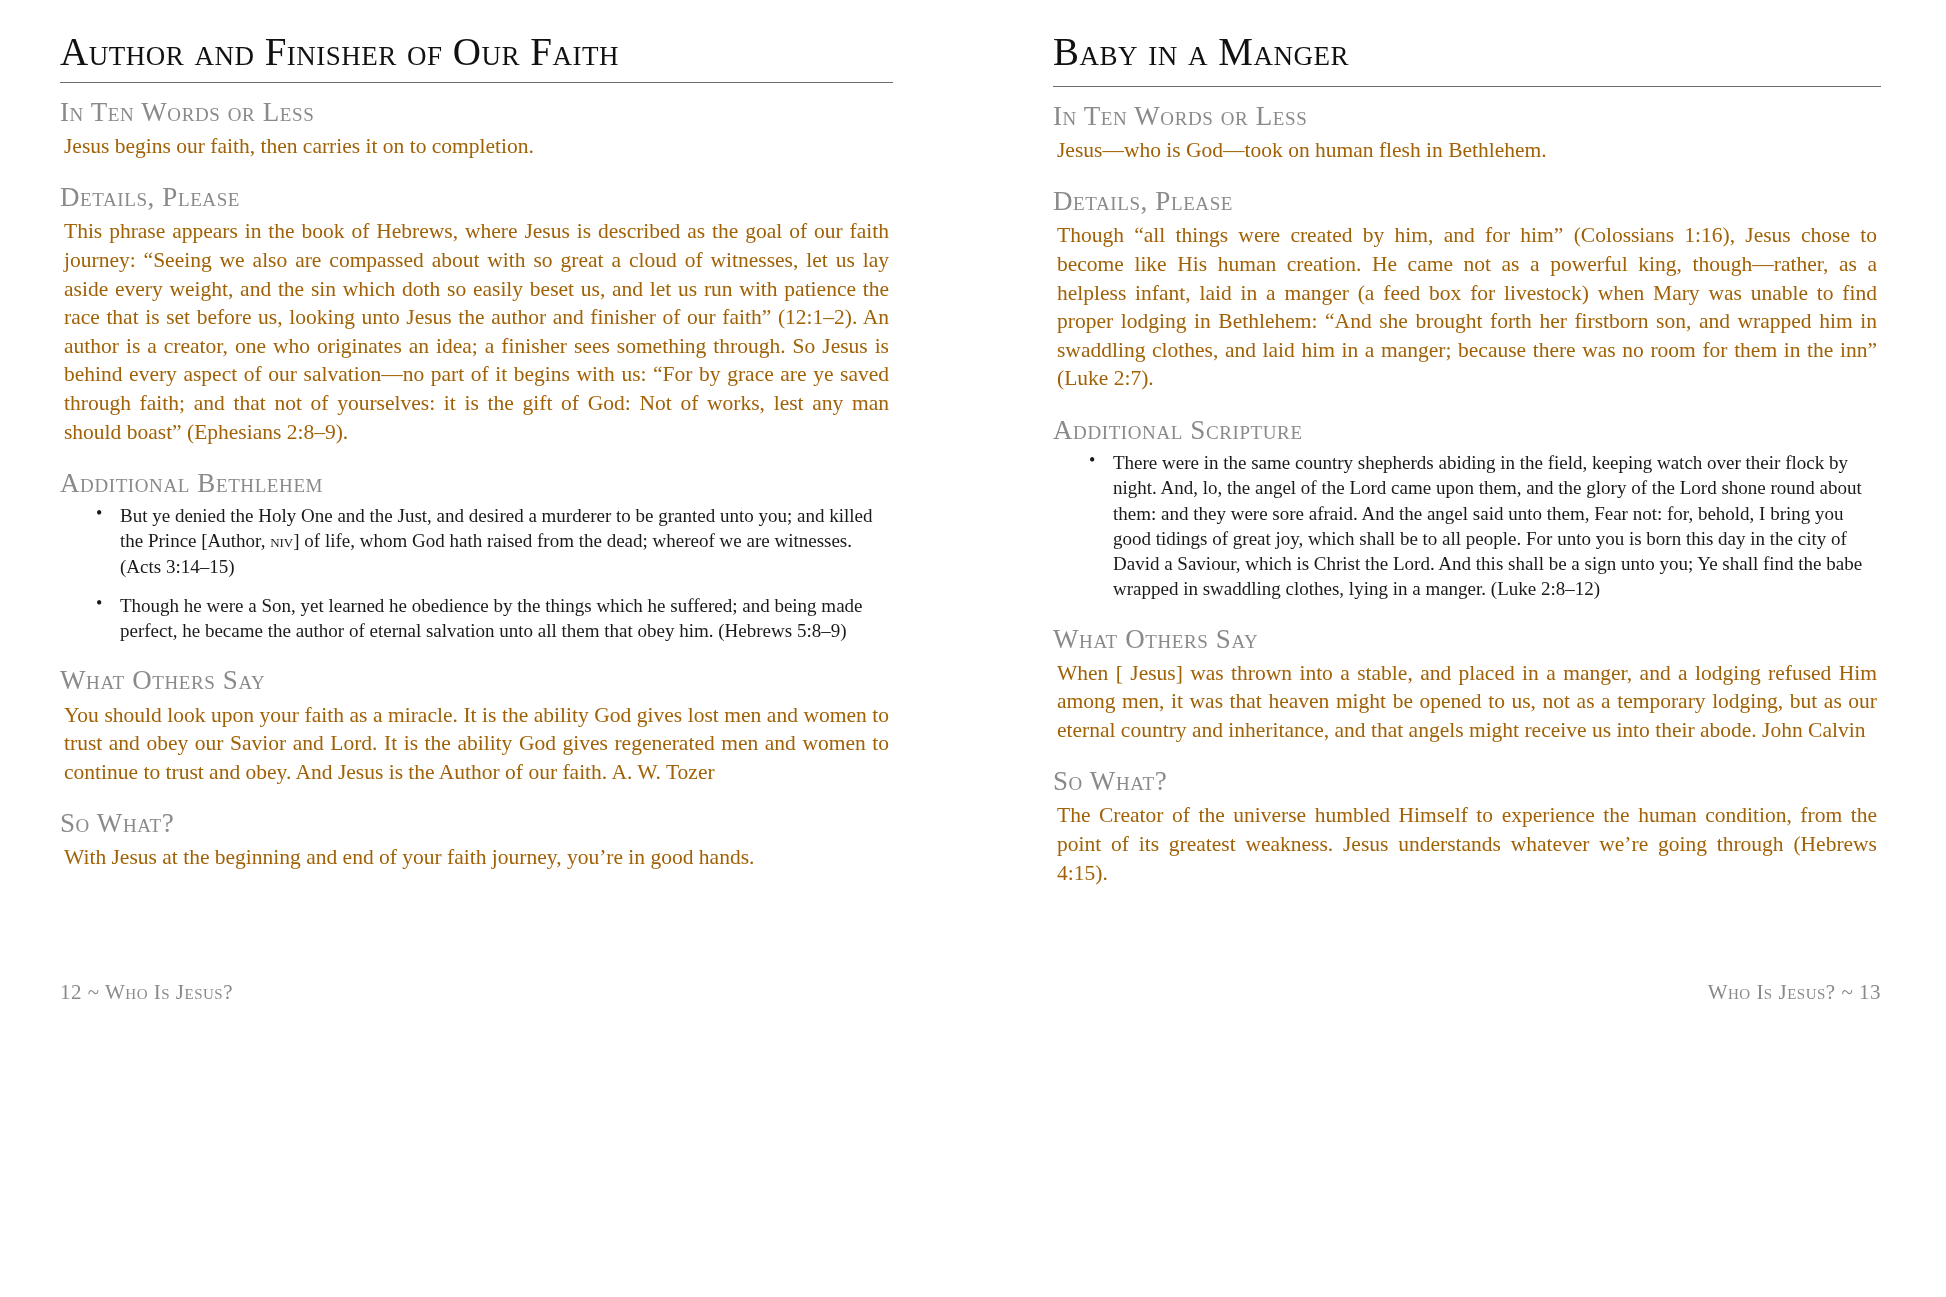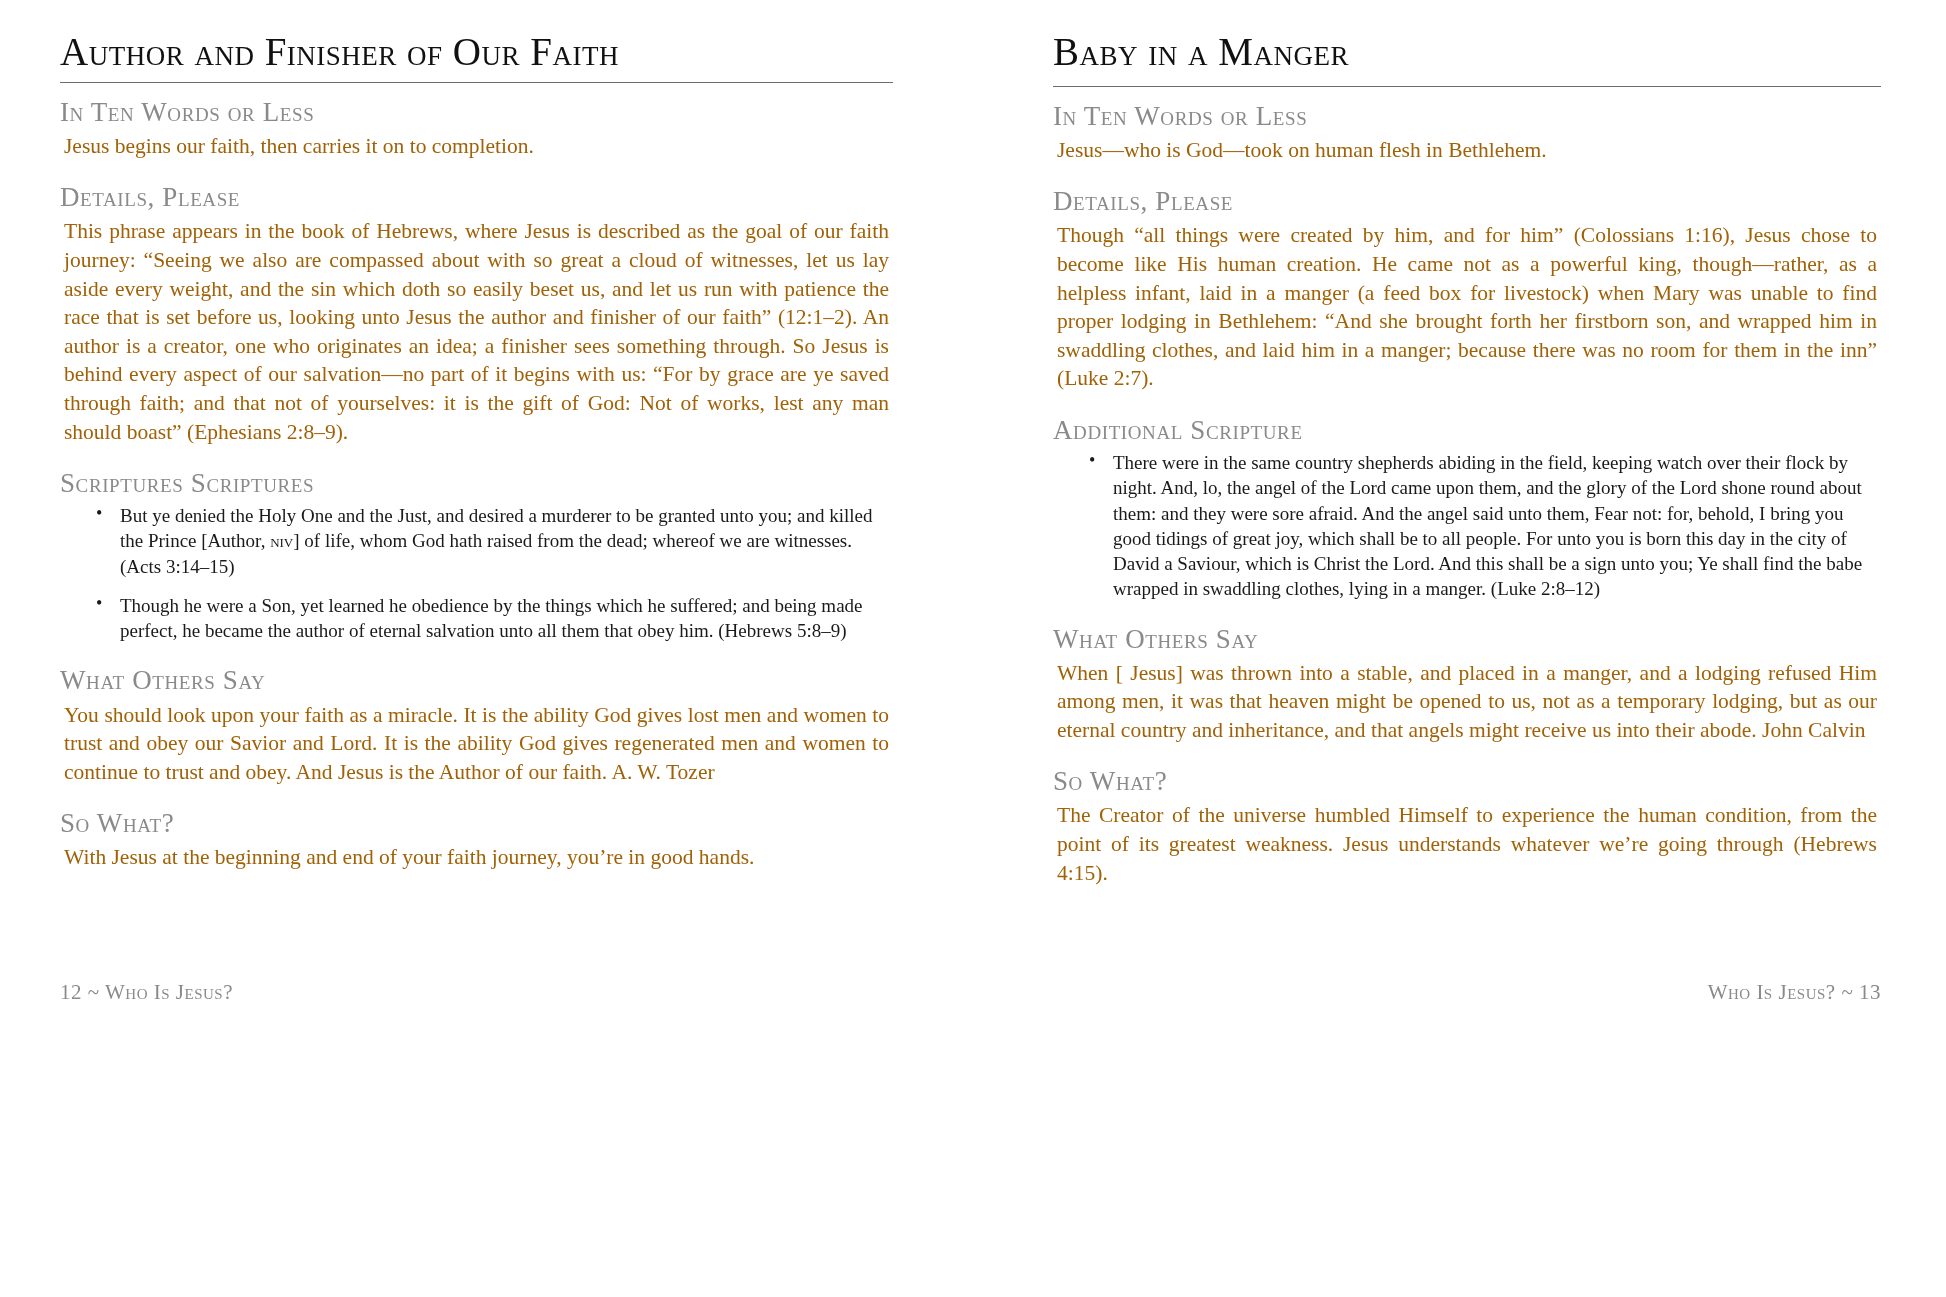--- a/index.html
+++ b/index.html
@@ -137,21 +137,21 @@
       <h2 class="sec-head">In Ten Words or Less</h2>
       <p class="body nojust">Jesus begins our faith, then carries it on to completion.</p>
     </div>
 
     <div class="sec-block">
       <h2 class="sec-head">Details, Please</h2>
       <p class="body">This phrase appears in the book of Hebrews, where Jesus is described as the goal of our faith journey: “Seeing we also are compassed about with so great a cloud of witnesses, let us lay aside every weight, and the sin which doth so easily beset us, and let us run with patience the race that is set before us, looking unto Jesus the author and finisher of our faith” (12:1–2). An author is a creator, one who originates an idea; a finisher sees something through. So Jesus is behind every aspect of our salvation—no part of it begins with us: “For by grace are ye saved through faith; and that not of yourselves: it is the gift of God: Not of works, lest any man should boast” (Ephesians 2:8–9).</p>
     </div>
 
     <div class="sec-block">
-      <h2 class="sec-head">Scriptures Scriptures</h2>
+      <h2 class="sec-head">Additional Bethlehem</h2>
       <ul class="scripture">
         <li>But ye denied the Holy One and the Just, and desired a murderer to be granted unto you; and killed the Prince [<span class="attrib">Author</span>, <span class="smallcaps">niv</span>] of life, whom God hath raised from the dead; whereof we are witnesses. (Acts 3:14–15)</li>
         <li>Though he were a Son, yet learned he obedience by the things which he suffered; and being made perfect, he became the author of eternal salvation unto all them that obey him. (Hebrews 5:8–9)</li>
       </ul>
     </div>
 
     <div class="sec-block">
       <h2 class="sec-head">What Others Say</h2>
       <p class="body"><span>You should look upon your faith as a miracle. It is the ability God gives lost men and women to trust and obey our Savior and Lord. It is the ability God gives regenerated men and women to continue to trust and obey. And Jesus is the Author of our faith.</span> <span class="attrib">A. W. Tozer</span></p>
     </div>

